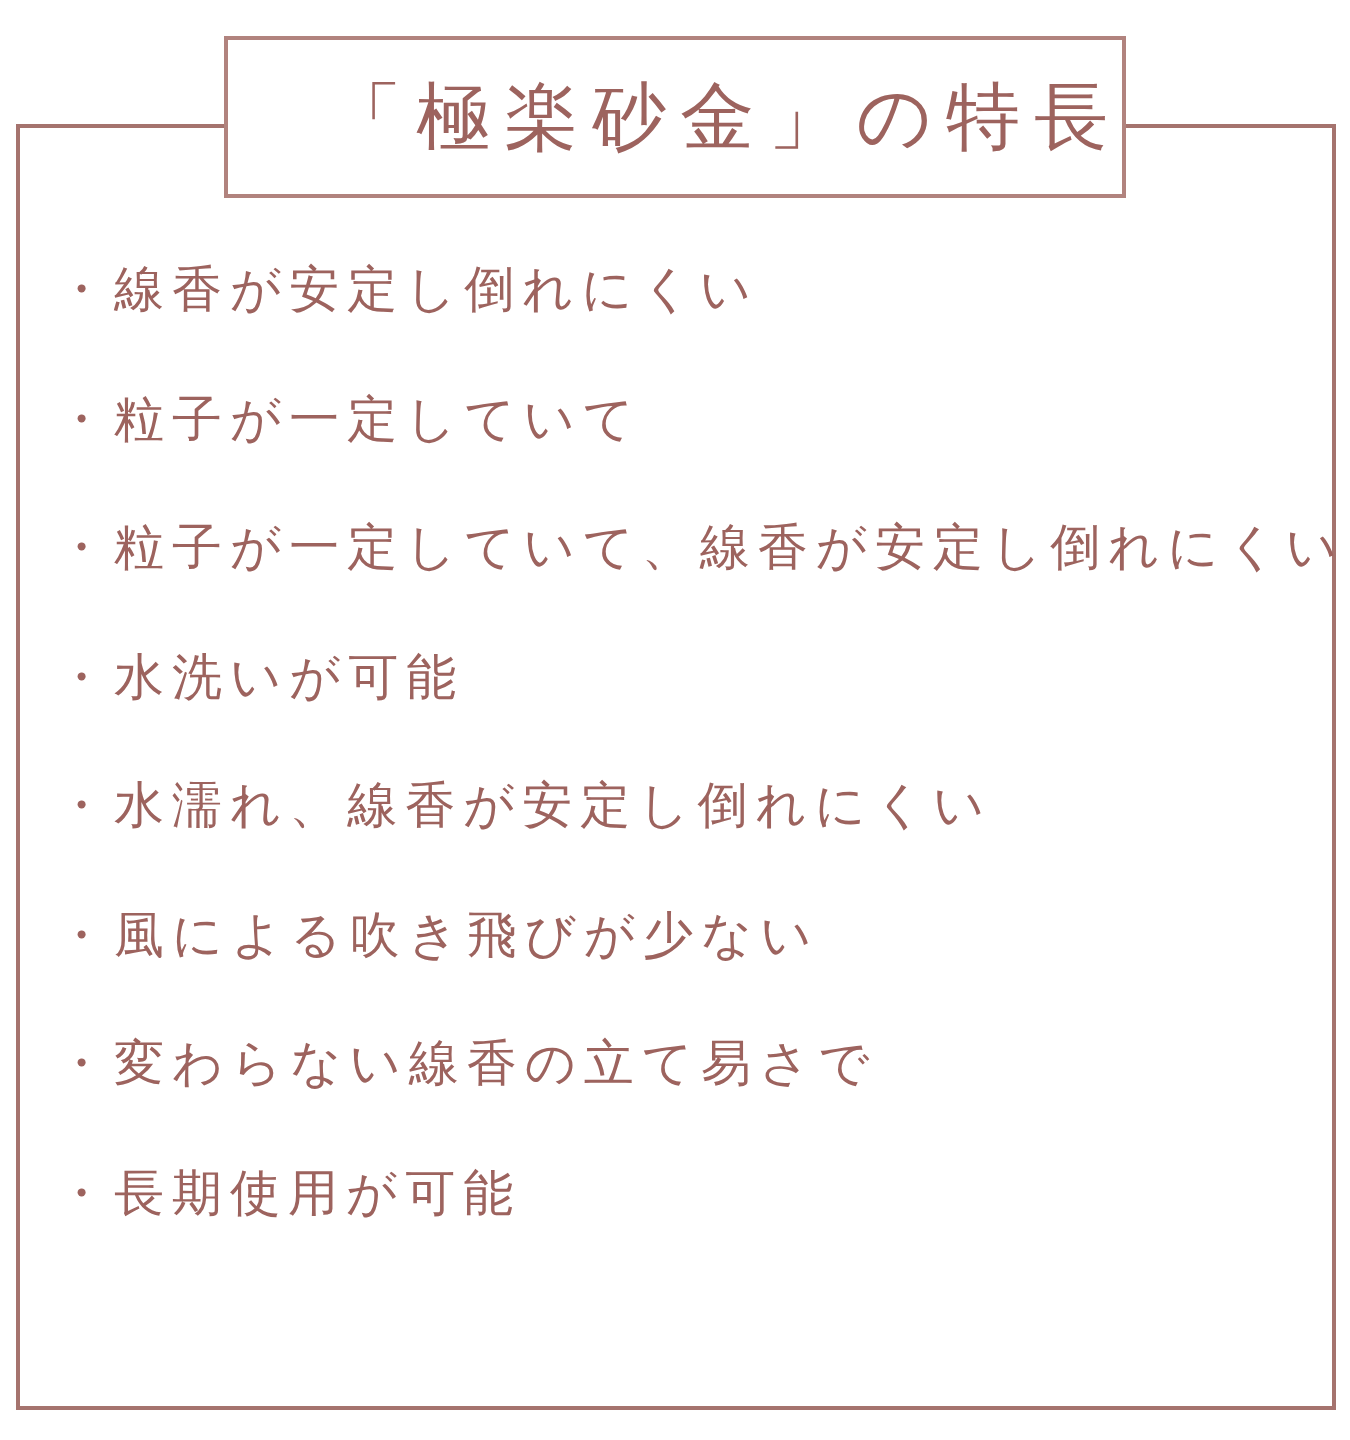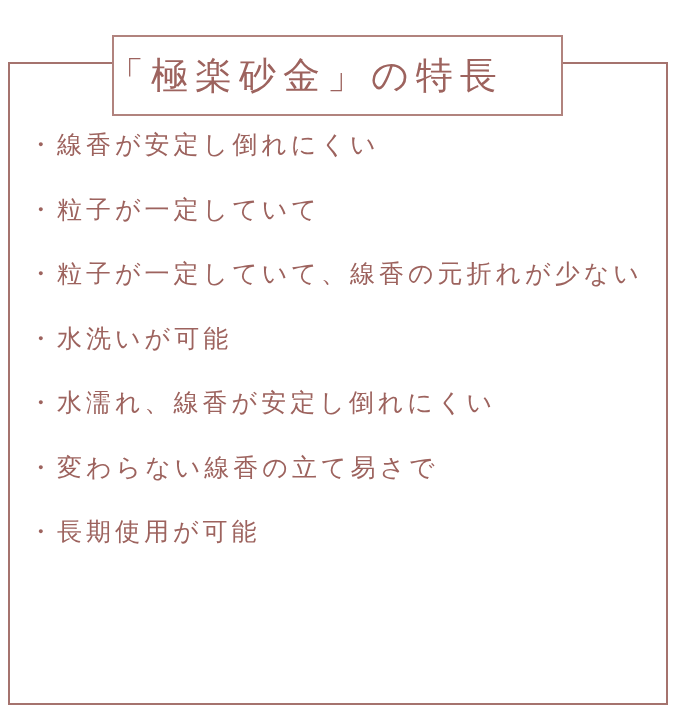--- a/index.html
+++ b/index.html
@@ -26,23 +26,22 @@
   .title-box {
     position: absolute;
     left: 112px;
     top: 18px;
     width: 447px;
     height: 77px;
     background: #ffffff;
     border: 2px solid #b1837e;
     display: flex;
     align-items: center;
-    justify-content: flex-start;
+    justify-content: flex-end;
     z-index: 2;
-    margin-top: 17px;
   }
   .title-box h1 {
     margin: 0;
     font-size: 37px;
     font-weight: 500;
     color: #9d635e;
     letter-spacing: 7px;
     white-space: nowrap;
     text-indent: -7px; 
   }
@@ -70,19 +69,20 @@
 <div>
   <div class="outer-box"></div>
 
   <div class="title-box">
     <h1>「極楽砂金」の特長</h1>
   </div>
 
   <ul class="features">
     <li>・線香が安定し倒れにくい</li>
     <li>・粒子が一定していて</li>
-    <li>・粒子が一定していて、線香の元折れが少ない</li>
+    <li>・粒子が一定していて、線香が安定し倒れにくい</li>
     <li>・水洗いが可能</li>
     <li>・水濡れ、線香が安定し倒れにくい</li>
+    <li>・風による吹き飛びが少ない</li>
     <li>・変わらない線香の立て易さで</li>
     <li>・長期使用が可能</li>
   </ul>
 </div>
 
 </body></html>

